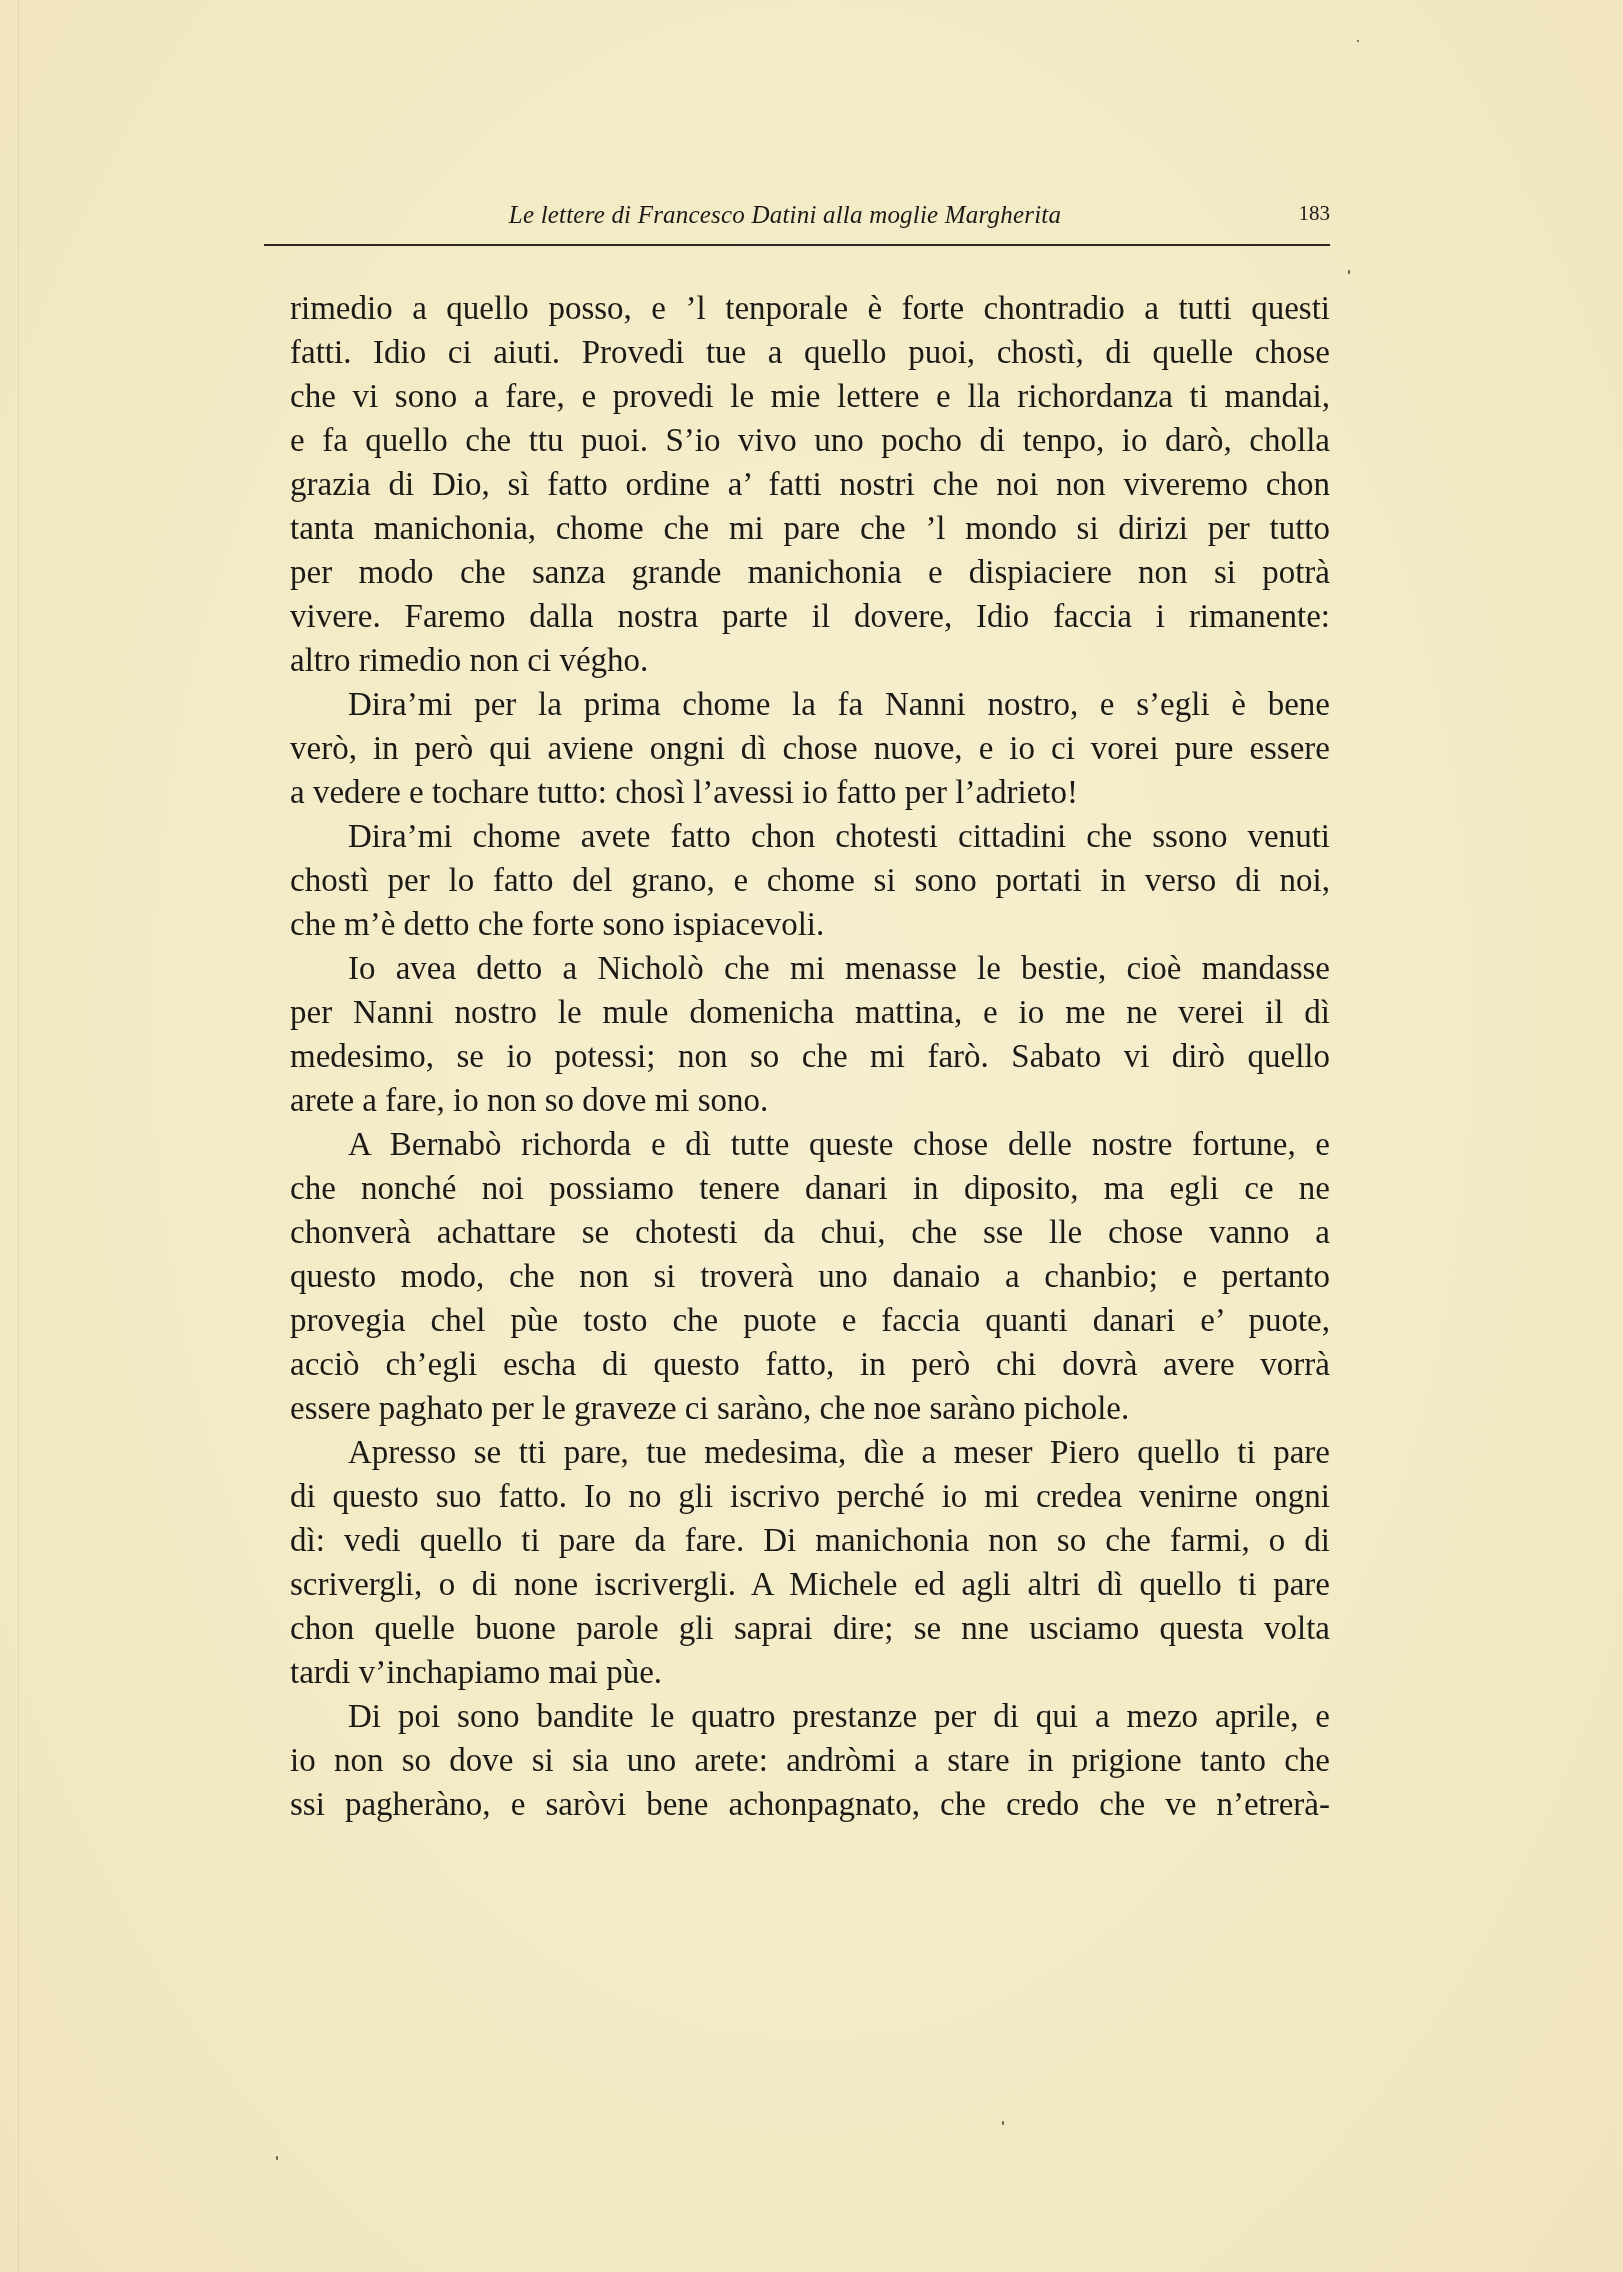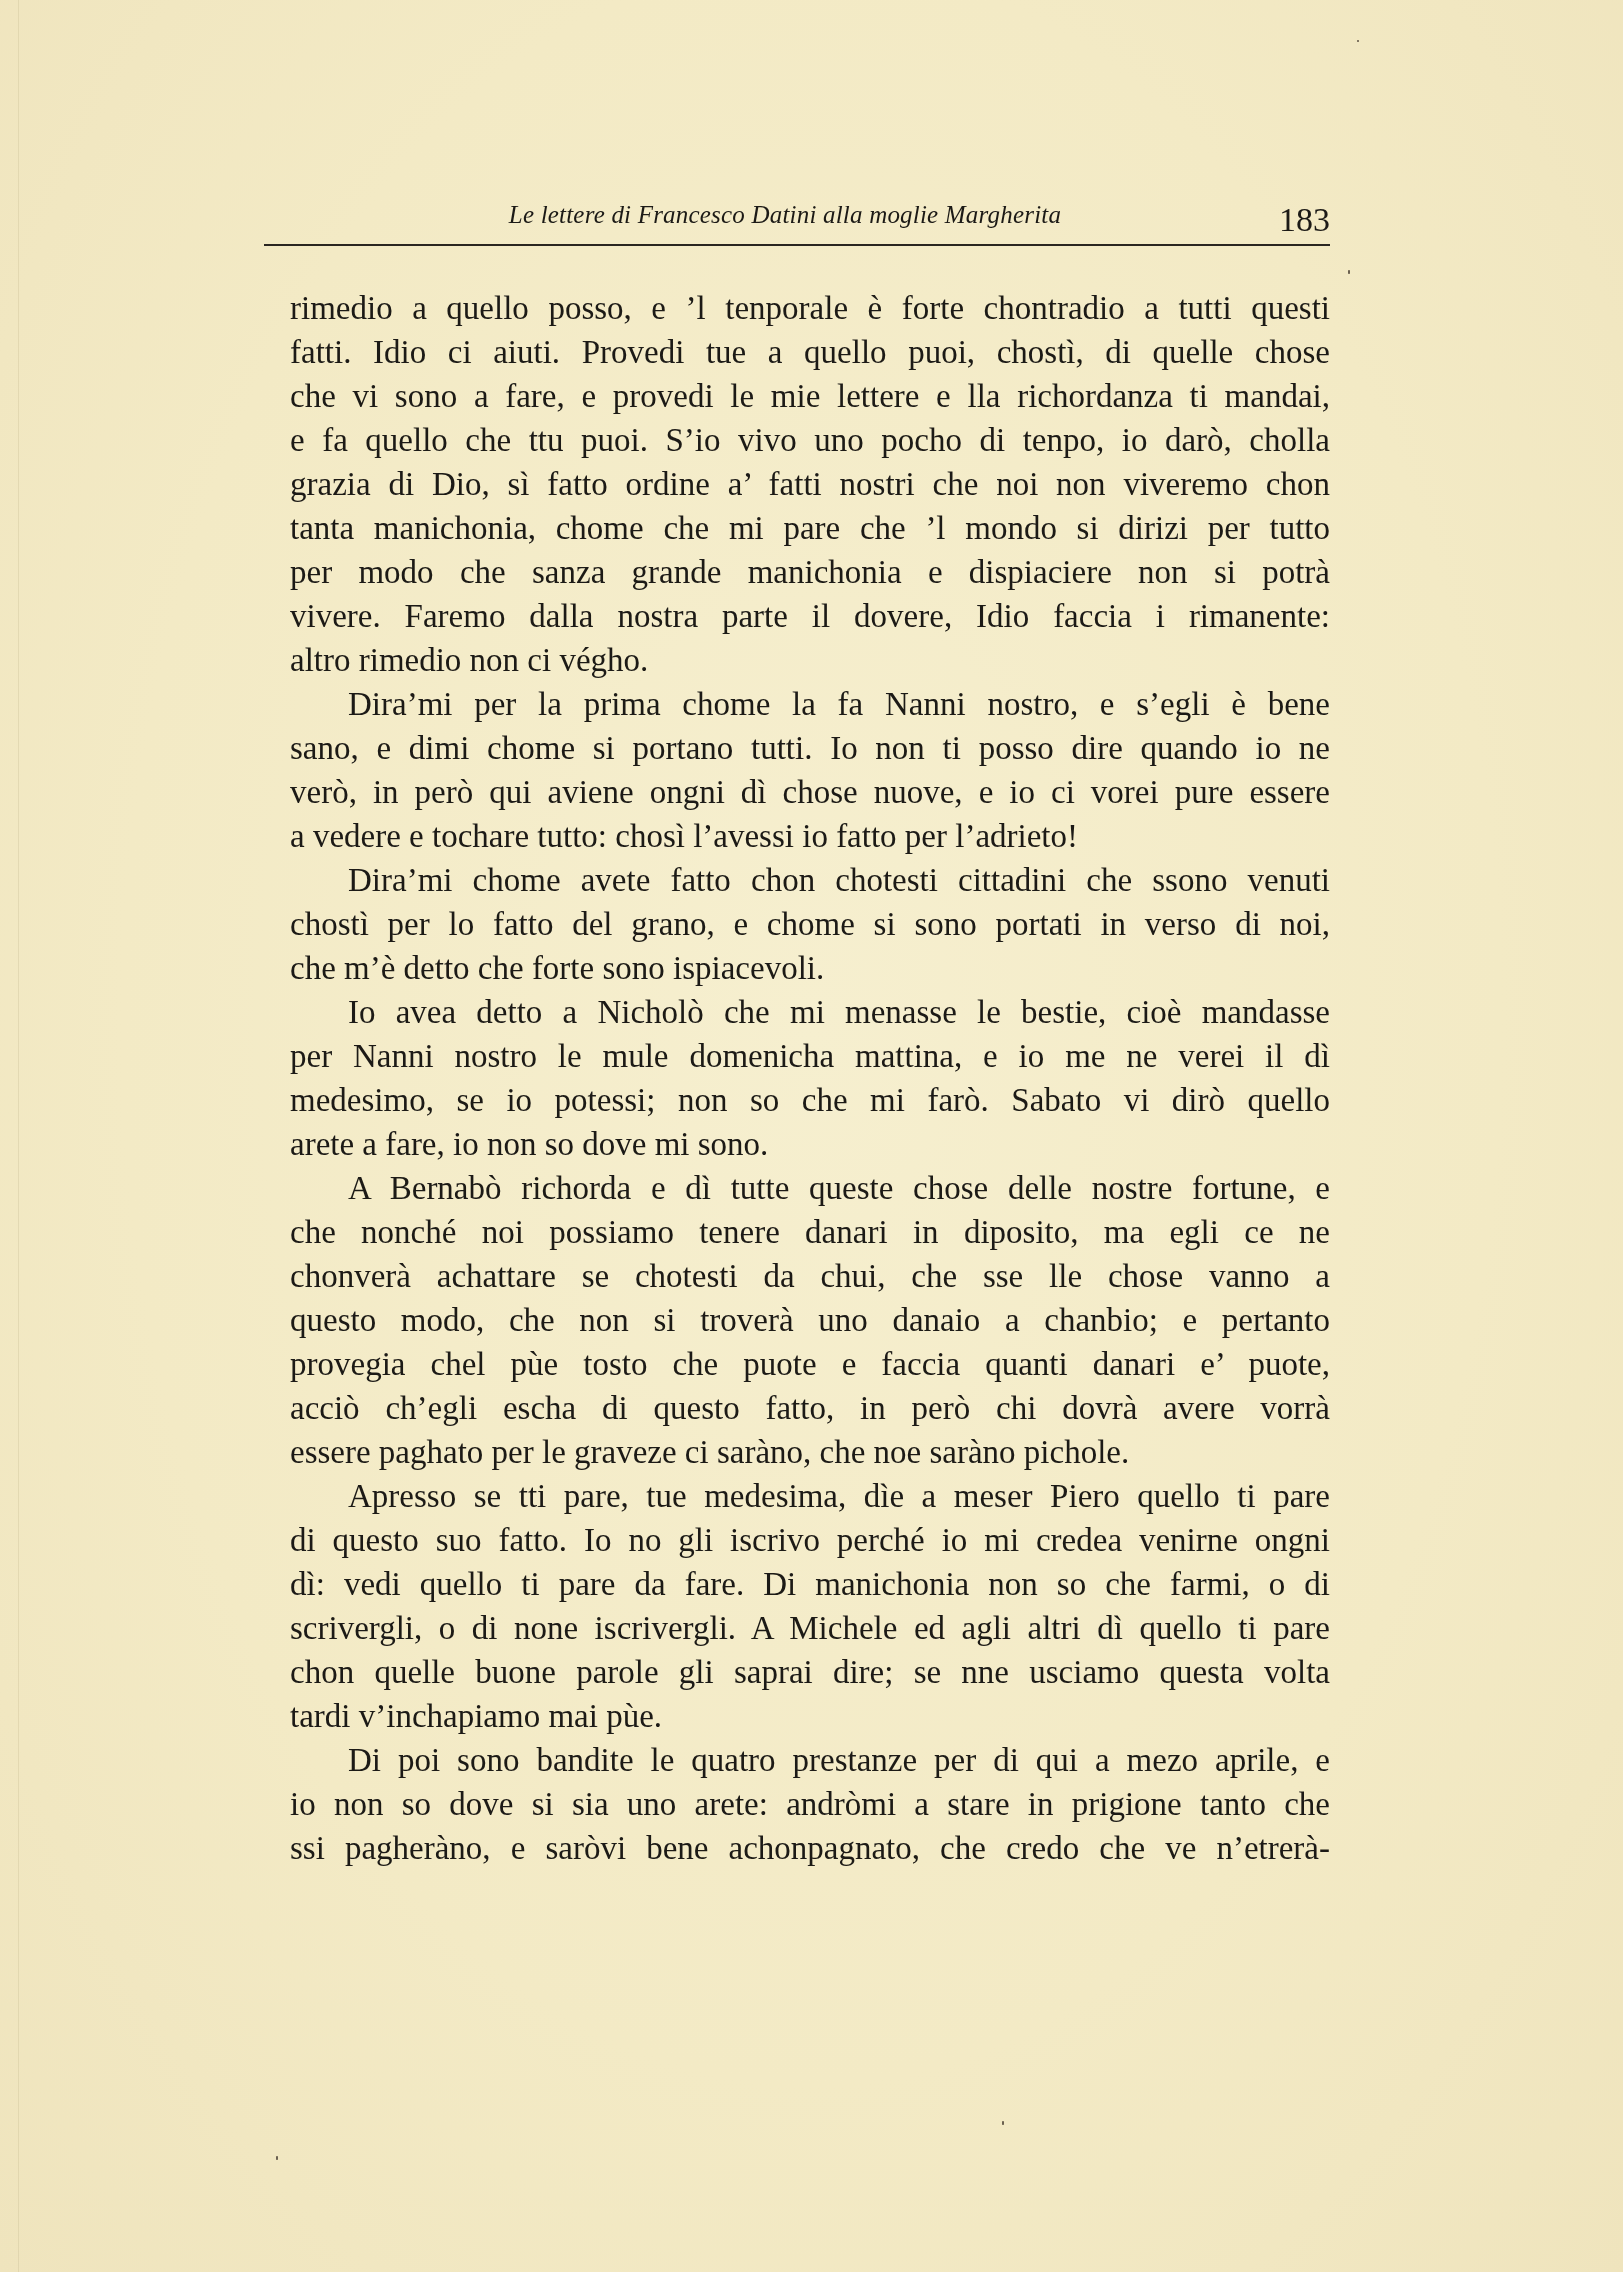--- a/index.html
+++ b/index.html
@@ -44,21 +44,21 @@
     font-style: italic;
     font-size: 25px;
     letter-spacing: 0.2px;
     padding-right: 24px;
     box-sizing: border-box;
   }
   .page-number {
     position: absolute;
     right: 0;
     top: 0;
-    font-size: 34px;
+    font-size: 21px;
   }
   .head-rule {
     position: absolute;
     left: 264px;
     top: 244px;
     width: 1066px;
     height: 1.6px;
     background: #2a2620;
   }
   .body-text {
@@ -112,21 +112,20 @@
       <span class="line">e fa quello che ttu puoi. S’io vivo uno pocho di tenpo, io darò, cholla</span>
       <span class="line">grazia di Dio, sì fatto ordine a’ fatti nostri che noi non viveremo chon</span>
       <span class="line">tanta manichonia, chome che mi pare che ’l mondo si dirizi per tutto</span>
       <span class="line">per modo che sanza grande manichonia e dispiaciere non si potrà</span>
       <span class="line">vivere. Faremo dalla nostra parte il dovere, Idio faccia i rimanente:</span>
       <span class="line last">altro rimedio non ci végho.</span>
     </div>
 
     <div class="para">
       <span class="line indent">Dira’mi per la prima chome la fa Nanni nostro, e s’egli è bene</span>
-      <span class="line">sano, e dimi chome si portano tutti. Io non ti posso dire quando io ne</span>
       <span class="line">verò, in però qui aviene ongni dì chose nuove, e io ci vorei pure essere</span>
       <span class="line last">a vedere e tochare tutto: chosì l’avessi io fatto per l’adrieto!</span>
     </div>
 
     <div class="para">
       <span class="line indent">Dira’mi chome avete fatto chon chotesti cittadini che ssono venuti</span>
       <span class="line">chostì per lo fatto del grano, e chome si sono portati in verso di noi,</span>
       <span class="line last">che m’è detto che forte sono ispiacevoli.</span>
     </div>
 

